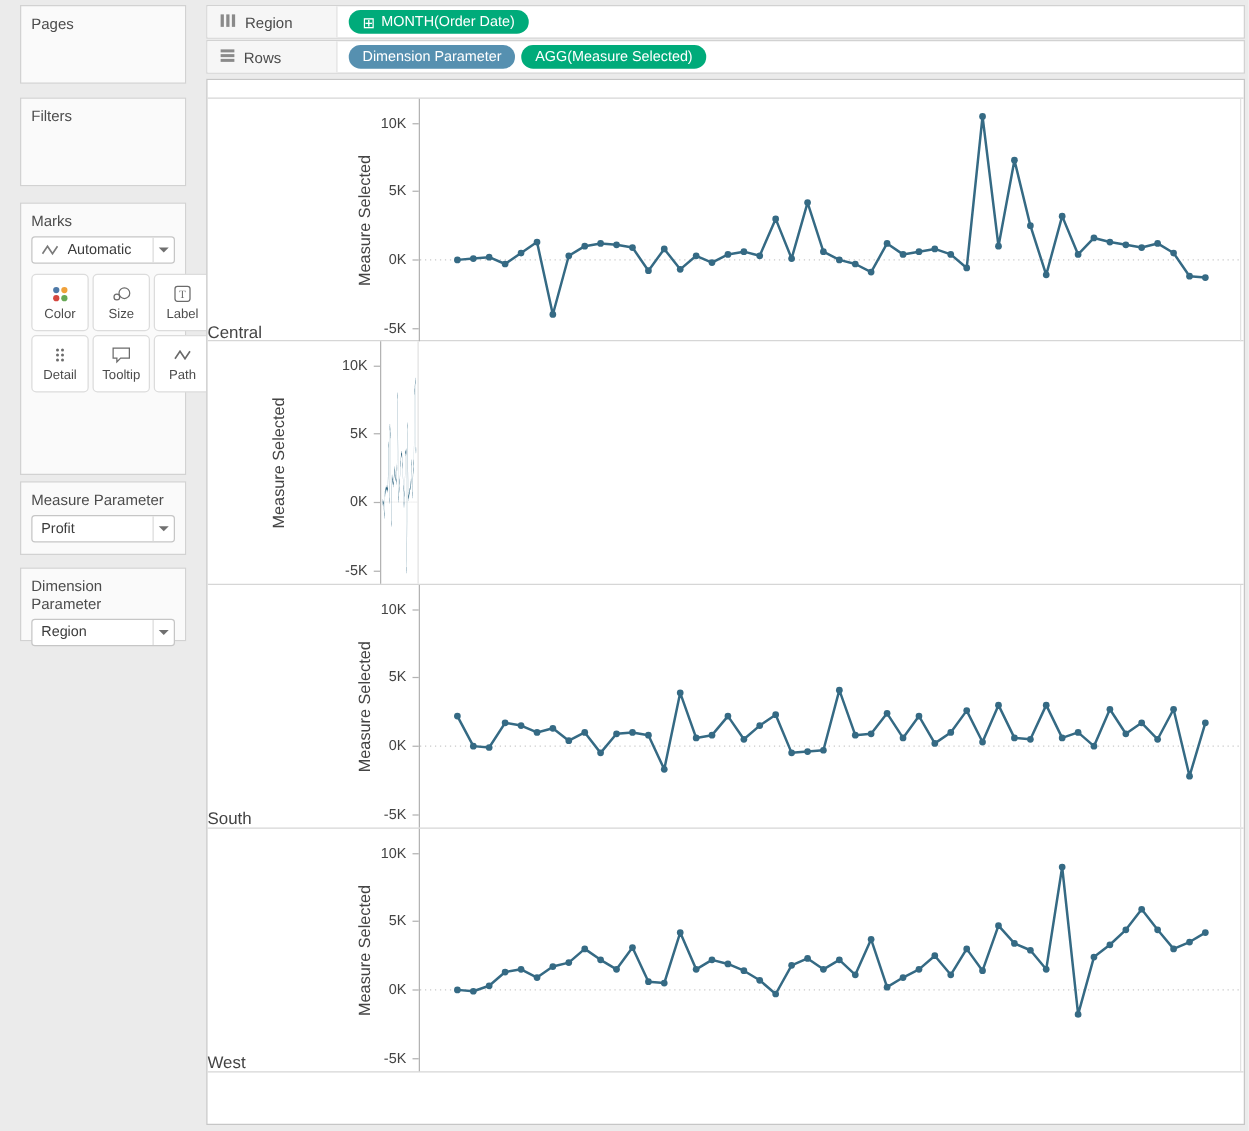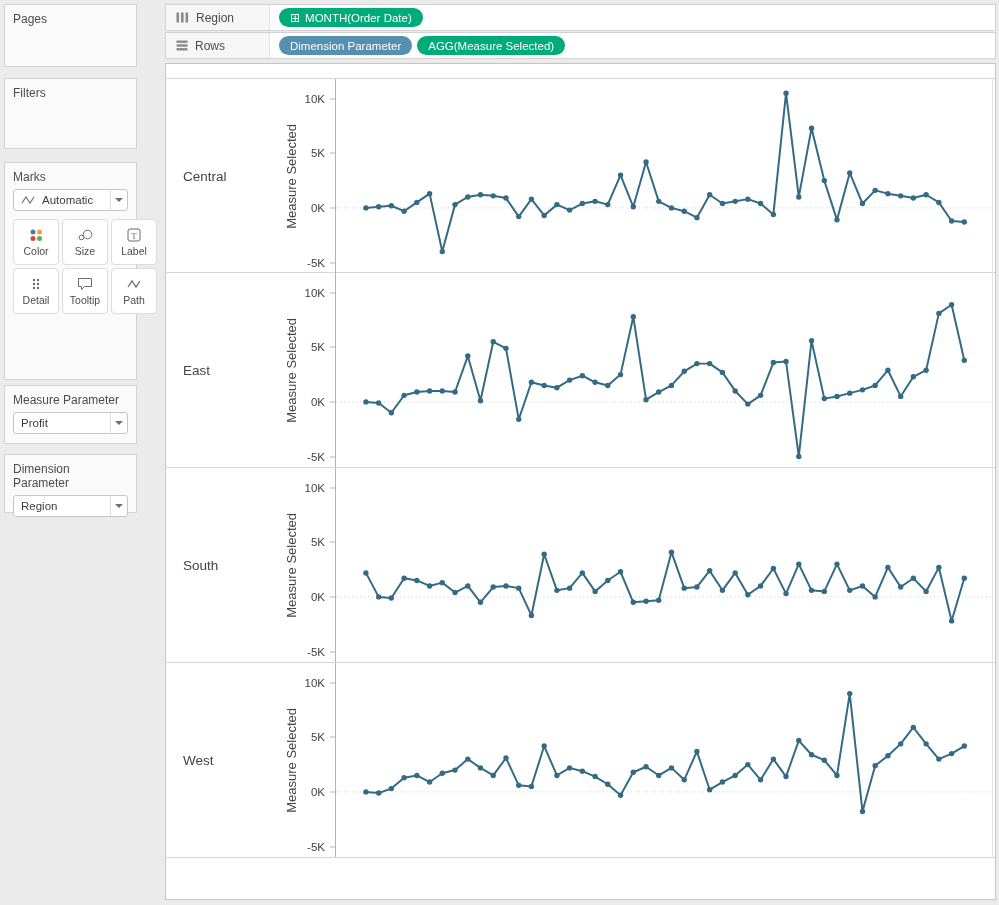--- a/index.html
+++ b/index.html
@@ -1,20 +1,20 @@
 <!DOCTYPE html>
 <html><head>
 <meta charset="utf-8">
 <style>
   * { margin:0; padding:0; box-sizing:border-box; }
   html,body { width:999px; height:905px; overflow:hidden; }
   body { font-family:"Liberation Sans","DejaVu Sans",sans-serif; background:#ebebeb; position:relative; color:#4a4a4a; }
 
   
-  .sidebar { position:absolute; left:0; top:0; width:140px; height:905px; padding:4px 3px 4px 4px; }
+  .sidebar { position:absolute; left:12px; top:0; width:140px; height:905px; padding:4px 3px 4px 4px; }
   .card { background:#fafafa; border:1px solid #d2d2d2; padding:7px 8px; margin-bottom:11px; }
   .card-title { font-size:12px; color:#4c4c4c; }
   .card-pages { height:63px; }
   .card-filters { height:71px; margin-bottom:13px; }
   .card-marks { height:218px; margin-bottom:5px; }
   .card-param { height:59px; margin-bottom:10px; }
 
   .dropdown { margin-top:5px; height:22px; background:#fff; border:1px solid #c6c6c6; border-radius:3px; display:flex; align-items:center; padding-left:7px; font-size:11.5px; color:#3c3c3c; cursor:default; }
   .dd-icon { display:flex; align-items:center; }
   .dd-text { flex:1; margin-left:6px; white-space:nowrap; overflow:hidden; }
@@ -35,21 +35,21 @@
   .shelf-pills { display:flex; gap:5px; padding-left:9px; align-items:center; }
   .pill { height:19px; border-radius:10px; display:flex; align-items:center; padding:0 11px; font-size:11.5px; color:#fff; gap:5px; white-space:nowrap; cursor:default; }
   .pill-prefix { font-size:12px; line-height:1; }
 
   
   .viz { position:absolute; left:165px; top:63px; width:831px; height:837px; background:#fff; border:1px solid #c6c6c6; overflow:hidden; }
   .viz-body { padding-top:14px; }
   .chart-row { display:grid; grid-template-columns:112px 26px 31px 658px; height:195px; border-bottom:1px solid #d6d6d6; }
   .chart-row:first-child { border-top:1px solid #d6d6d6; }
   .cell { position:relative; }
-  .region-cell { display:flex; align-items:center; padding-left:17px; font-size:13.5px; color:#444; }
+  .region-cell { display:flex; align-items:flex-end; font-size:13.5px; color:#444; }
   .axis-cell { display:flex; align-items:center; justify-content:center; }
   .vert { writing-mode:vertical-rl; transform:rotate(180deg); font-size:13px; color:#444; }
   .ticks-cell { position:relative; }
   .tick-label { position:absolute; right:10px; transform:translateY(-50%); font-size:11.5px; color:#444; }
   .tick-mark { position:absolute; right:0; width:5px; height:1px; background:#b3b3b3; transform:translateY(-50%); }
   .plot-cell { position:relative; border-left:1px solid #b3b3b3; border-right:1px solid #e2e2e2; }
   .plot-cell svg { display:block; width:100%; height:100%; }
   .x-axis { display:grid; grid-template-columns:112px 26px 31px 658px; height:38px; }
   .xlabels { position:relative; }
   .year-label { position:absolute; top:8px; transform:translateX(-50%); font-size:12.5px; color:#444; }
@@ -270,23 +270,20 @@
             <circle cx="579.1" cy="119.4" r="2.7" fill="#356a84"></circle>
             <circle cx="591.9" cy="116.1" r="2.7" fill="#356a84"></circle>
             <circle cx="604.7" cy="123.8" r="2.7" fill="#356a84"></circle>
             <circle cx="617.5" cy="142.4" r="2.7" fill="#356a84"></circle>
             <circle cx="630.2" cy="143.5" r="2.7" fill="#356a84"></circle>
           </svg>
         </div>
     </div>
 
     <div class="chart-row">
-      <div class="cell region-cell">
-          <span>East</span>
-        </div>
       <div class="cell axis-cell">
           <span class="vert">Measure Selected</span>
         </div>
       <div class="cell ticks-cell">
           <span class="tick-label" style="top: 19.7191px;">10K</span>
           <span class="tick-mark" style="top: 19.7191px;"></span>
           <span class="tick-label" style="top: 74.4944px;">5K</span>
           <span class="tick-mark" style="top: 74.4944px;"></span>
           <span class="tick-label" style="top: 129.27px;">0K</span>
           <span class="tick-mark" style="top: 129.27px;"></span>

